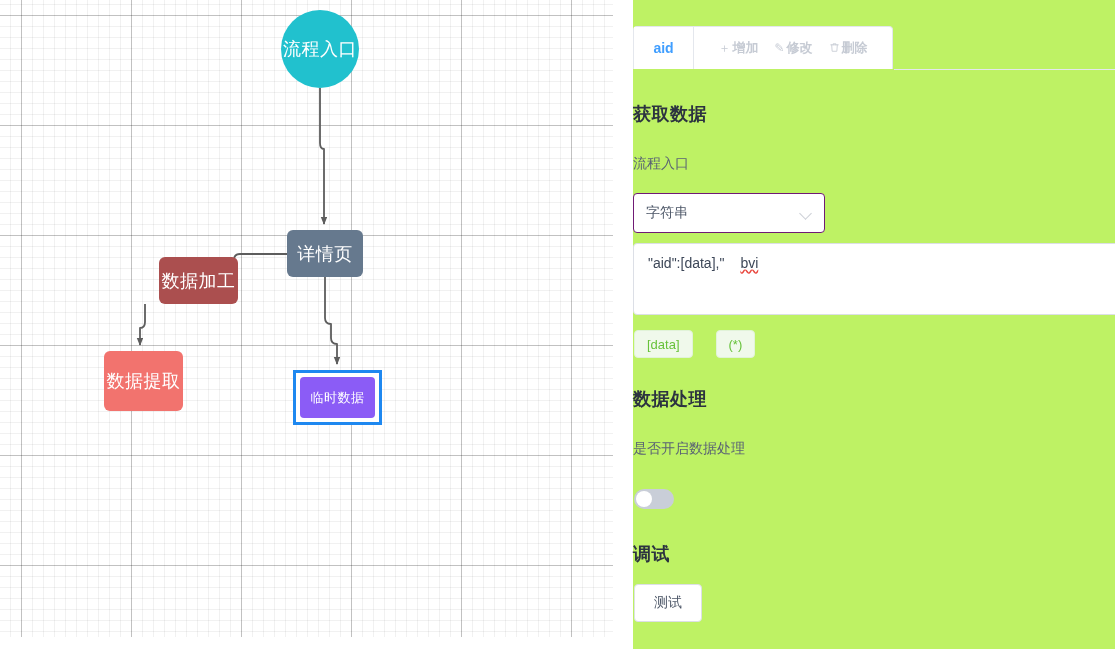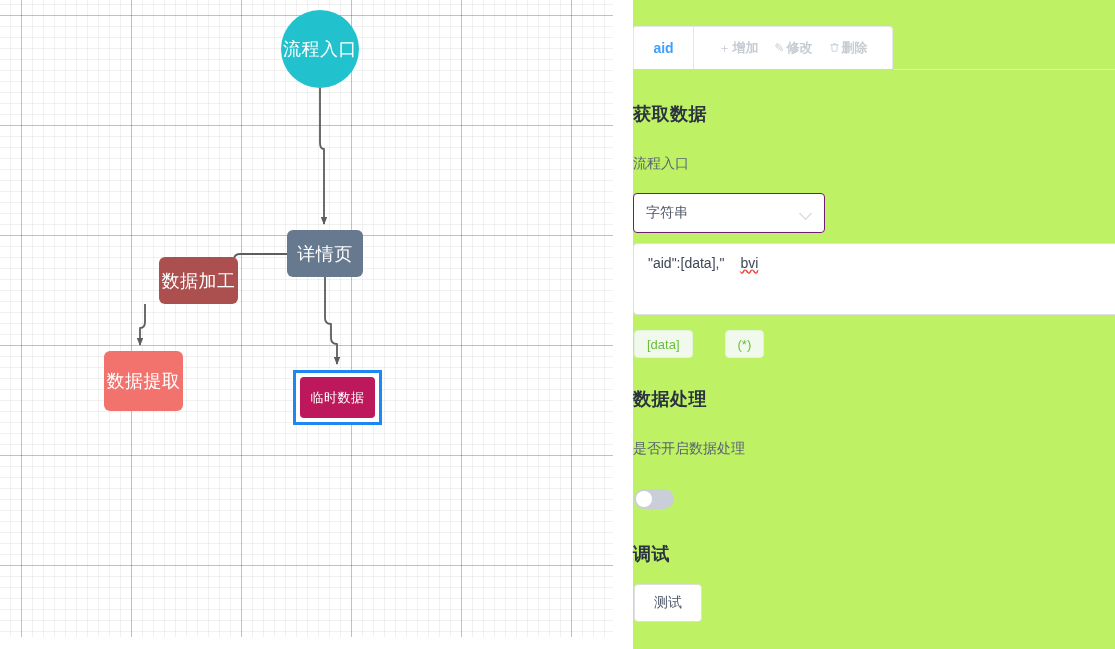--- a/index.html
+++ b/index.html
@@ -61,21 +61,21 @@
     left:104px;top:351px;width:79px;height:60px;border-radius:6px;
     background:#f2736e;
   }
   
   .node-temp-wrap{
     position:absolute;left:293px;top:370px;width:89px;height:55px;
     border:3px solid #1e88f0;background:#ffffff;box-sizing:border-box;
   }
   .node-temp{
     position:absolute;left:4px;top:4px;right:4px;bottom:4px;
-    background:#be185d;border-radius:4px;
+    background:#8b5cf6;border-radius:4px;
     display:flex;align-items:center;justify-content:center;
     color:#fff;font-size:13px;letter-spacing:.5px;
   }
 
   
   .panel{
     position:absolute;left:633px;top:0;width:482px;height:649px;
     background:#bef264;box-sizing:border-box;
   }
   .tabs{
@@ -237,21 +237,21 @@
       <div class="select">
         <span>字符串</span>
         <span class="chev"></span>
       </div>
     </div>
 
     <div class="abs" style="left:0;top:243px;width:520px;height:72px;">
       <div class="textarea"><span>"aid":[data],"</span><span class="spell">bvi</span></div>
     </div>
 
-    <div class="abs" style="left:1px;top:330px;display:flex;gap:32px;">
+    <div class="abs" style="left:1px;top:330px;display:flex;gap:23px;">
       <div class="chip">[data]</div>
       <div class="chip">(*)</div>
     </div>
 
     <div class="abs sec-title" style="left:0;top:387px;">数据处理</div>
 
     <div class="abs field-label" style="left:0;top:440px;">是否开启数据处理</div>
 
     <div class="abs" style="left:1px;top:489px;">
       <div class="switch">

